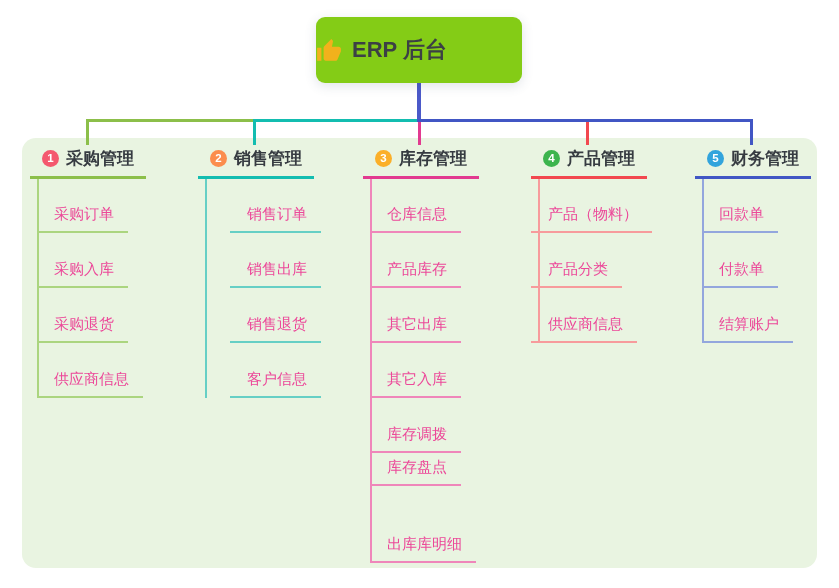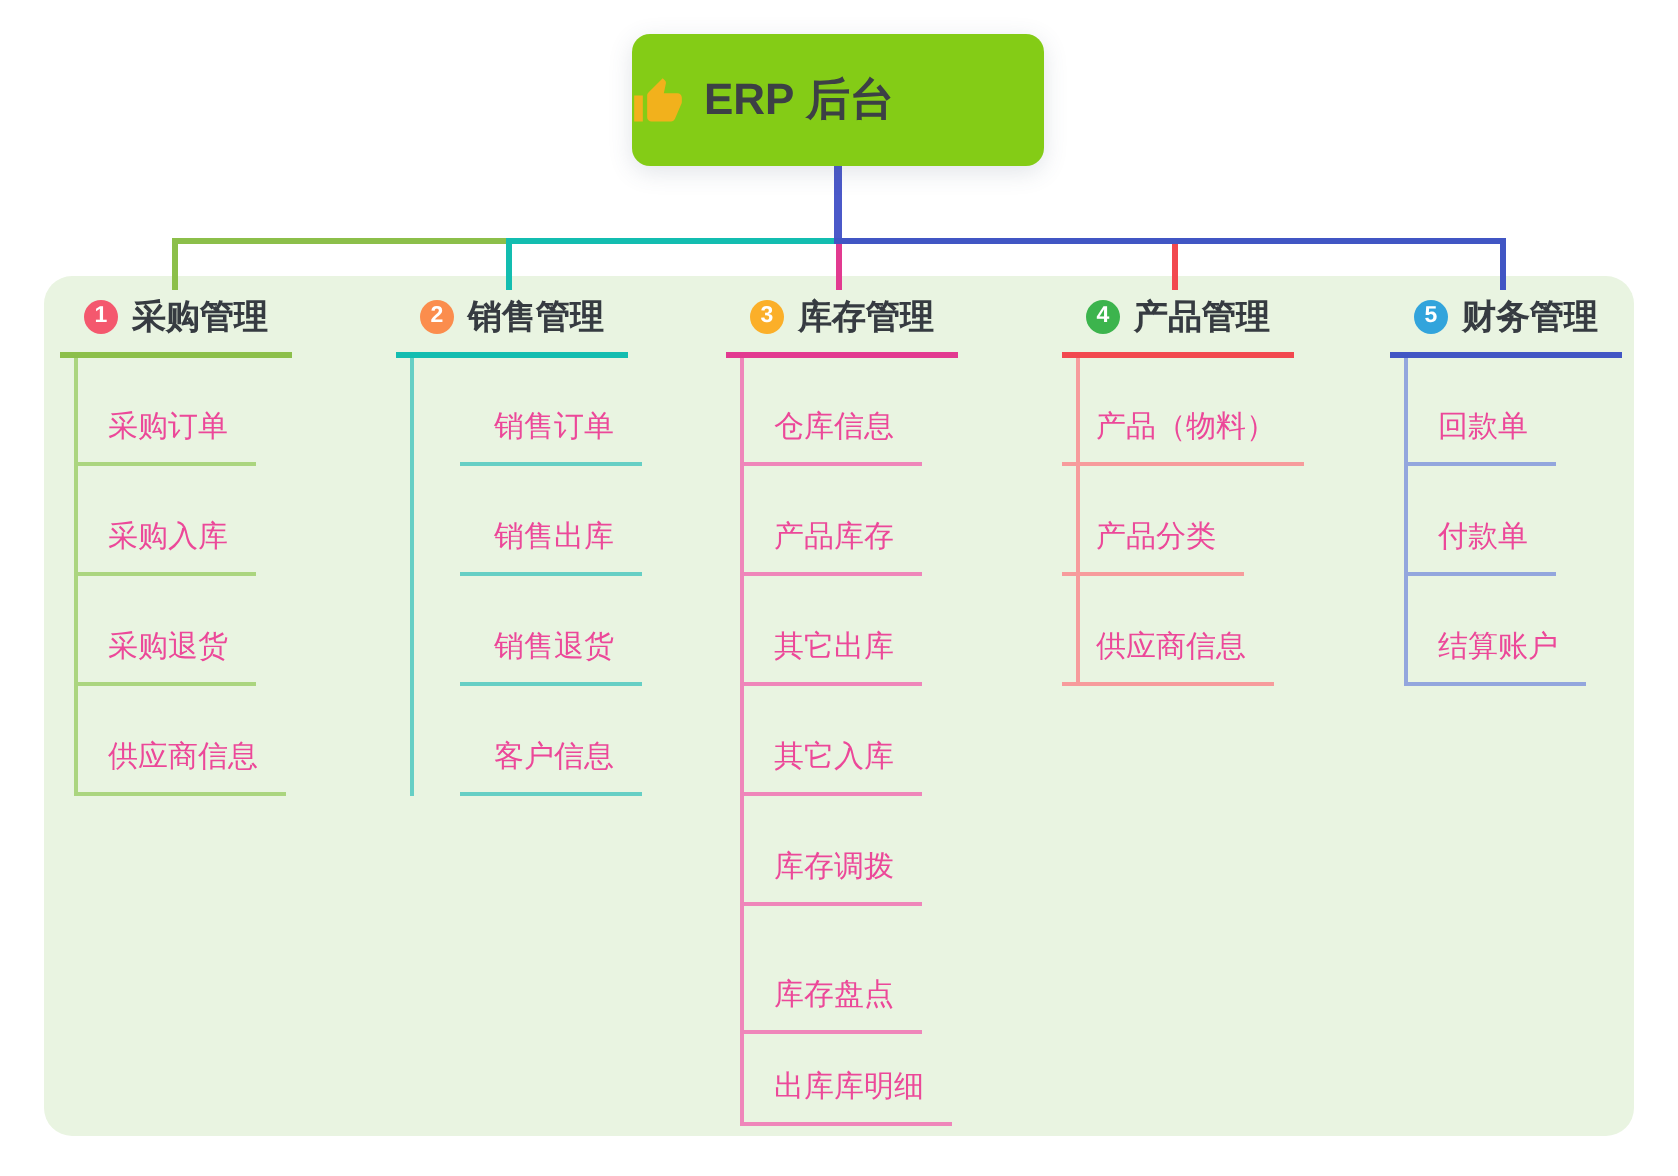--- a/index.html
+++ b/index.html
@@ -54,21 +54,21 @@
 
   
   .child { position:absolute; padding:0 14px 7px 17px; font-size:15px; color:#ec4899;
     white-space:nowrap; border-bottom:2px solid; line-height:20px; cursor:default; }
   .cl1 { left:37px;  border-color:#abd57f; }
   .cl2 { left:205px; border-color:#66cfc5;margin-left:25px; }
   .cl3 { left:370px; border-color:#ef86ba; }
   .cl4 { left:531px; border-color:#f79b9c; }
   .cl5 { left:702px; border-color:#93a6dd; }
   .r0 { top:204px; } .r1 { top:259px; } .r2 { top:314px; } .r3 { top:369px; }
-  .r4 { top:424px; } .r5 { top:488px; } .r6 { top:534px; }
+  .r4 { top:424px; } .r5 { top:457px; } .r6 { top:534px; }
 </style>
 </head>
 <body>
 
 <div class="stage">
 
   <div class="canvas"></div>
 
   <div class="line stem"></div>
   <div class="line h-green"></div>

